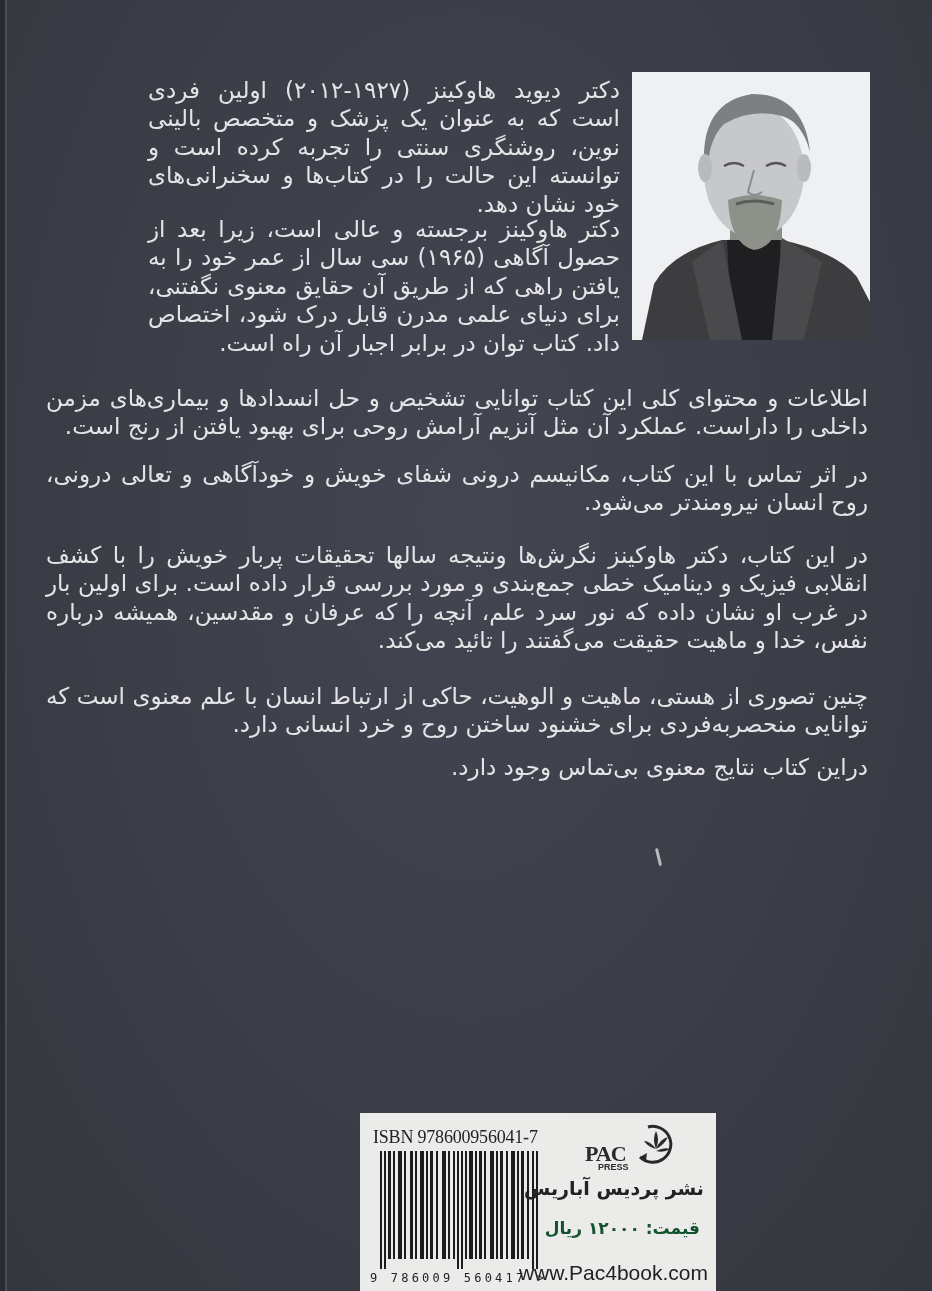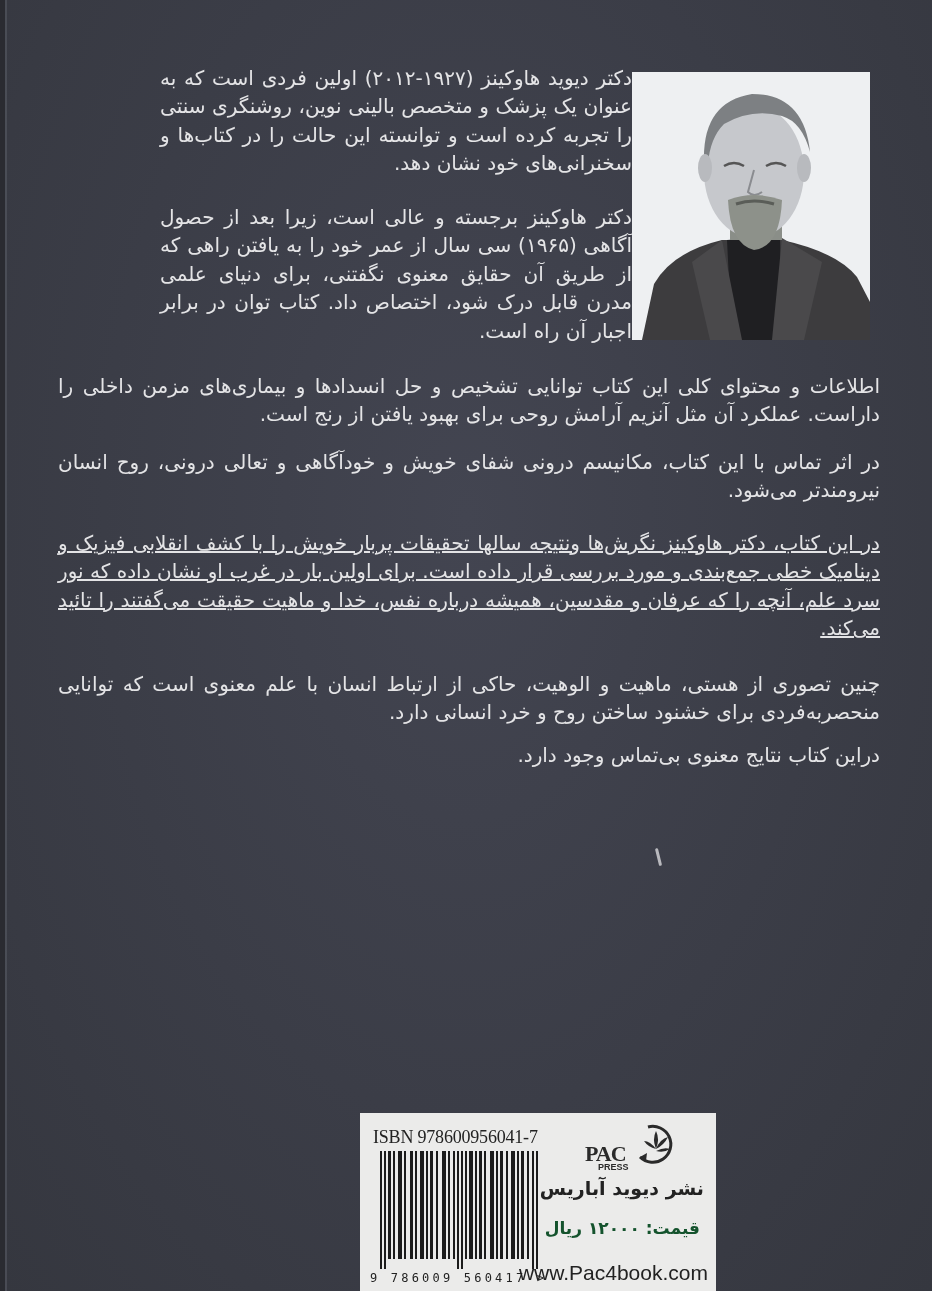--- a/index.html
+++ b/index.html
@@ -5,21 +5,21 @@
   html, body { margin:0; padding:0; }
   body {
     width:932px; height:1291px; overflow:hidden; position:relative;
     background: radial-gradient(ellipse at 50% 40%, #434551 0%, #3b3d47 55%, #35373f 100%);
     font-family: "DejaVu Sans", sans-serif;
   }
   .edge-line { position:absolute; left:5px; top:0; width:2px; height:1291px; background:#5a5c66; opacity:.55; }
   .edge-shadow { position:absolute; left:0; top:0; width:5px; height:1291px; background:#2a2b31; }
   .text {
     position:absolute; direction:rtl; text-align:justify; text-align-last:right;
-    color:#e4e4e6; font-size:20px; line-height:28.4px; margin:0;
+    color:#e4e4e6; font-size:23px; line-height:28.4px; margin:12px;
   }
   .top-para { right:300px; width:472px; }
   .wide-para { right:52px; width:822px; }
   .photo {
     position:absolute; left:632px; top:72px; width:238px; height:268px;
     background:#eeeff1; overflow:hidden;
   }
   .photo svg { width:100%; height:100%; display:block; }
   .label-box {
     position:absolute; left:360px; top:1113px; width:356px; height:178px;
@@ -95,21 +95,21 @@
 
     <path d="M122 98 L116 120 Q122 126 130 120" stroke="#8a8c90" stroke-width="2" fill="none"></path>
 
     <path d="M96 128 Q122 118 150 128 Q148 175 122 178 Q98 172 96 128 Z" fill="#8d918a"></path>
     <path d="M104 132 Q122 126 142 132" stroke="#5a5d58" stroke-width="3" fill="none"></path>
   </svg>
 </div>
 
 <p class="text wide-para" style="top:372px;">اطلاعات و محتوای کلی این کتاب توانایی تشخیص و حل انسدادها و بیماری‌های مزمن داخلی را داراست. عملکرد آن مثل آنزیم آرامش روحی برای بهبود یافتن از رنج است.</p>
 <p class="text wide-para" style="top:448px;">در اثر تماس با این کتاب، مکانیسم درونی شفای خویش و خودآگاهی و تعالی درونی، روح انسان نیرومندتر می‌شود.</p>
-<p class="text wide-para" style="top:529px;text-decoration:underline;">در این کتاب، دکتر هاوکینز نگرش‌ها ونتیجه سالها تحقیقات پربار خویش را با کشف انقلابی فیزیک و دینامیک خطی جمع‌بندی و مورد بررسی قرار داده است. برای اولین بار در غرب او نشان داده که نور سرد علم، آنچه را که عرفان و مقدسین، همیشه درباره نفس، خدا و ماهیت حقیقت می‌گفتند را تائید می‌کند.</p>
+<p class="text wide-para" style="top:529px;">در این کتاب، دکتر هاوکینز نگرش‌ها ونتیجه سالها تحقیقات پربار خویش را با کشف انقلابی فیزیک و دینامیک خطی جمع‌بندی و مورد بررسی قرار داده است. برای اولین بار در غرب او نشان داده که نور سرد علم، آنچه را که عرفان و مقدسین، همیشه درباره نفس، خدا و ماهیت حقیقت می‌گفتند را تائید می‌کند.</p>
 <p class="text wide-para" style="top:670px;">چنین تصوری از هستی، ماهیت و الوهیت، حاکی از ارتباط انسان با علم معنوی است که توانایی منحصربه‌فردی برای خشنود ساختن روح و خرد انسانی دارد.</p>
 <p class="text wide-para" style="top:741px;">دراین کتاب نتایج معنوی بی‌تماس وجود دارد.</p>
 
 <div class="scratch"></div>
 
 <div class="label-box">
   <div class="isbn-text">ISBN 978600956041-7</div>
   <svg class="barcode" viewBox="0 0 160 118" preserveAspectRatio="none">
     <g fill="#1c1c1c">
       <rect x="0" y="0" width="2" height="118"></rect>
@@ -152,16 +152,16 @@
     <path d="M48 6 A18 18 0 1 1 40 36" stroke="#2a2a2a" stroke-width="3" fill="none"></path>
     <path d="M40 36 L47 32 L46 40 Z" fill="#2a2a2a"></path>
     <path d="M56 28 Q52 18 56 10 Q60 18 56 28 Z" fill="#2a2a2a"></path>
     <path d="M56 28 Q60 18 68 16 Q64 24 56 28 Z" fill="#2a2a2a"></path>
     <path d="M56 28 Q50 20 44 20 Q48 26 56 28 Z" fill="#2a2a2a"></path>
     <path d="M56 30 Q64 26 70 28 Q64 32 56 30 Z" fill="#2a2a2a"></path>
   </svg>
   <div class="pac-word">PAC</div>
   <div class="press-word">PRESS</div>
 
-  <div class="publisher-name">نشر دیوید آباریس</div>
+  <div class="publisher-name">نشر پردیس آباریس</div>
   <div class="price">قیمت: ۱۲۰۰۰ ریال</div>
   <div class="website">www.Pac4book.com</div>
 </div>
 
 </body></html>

